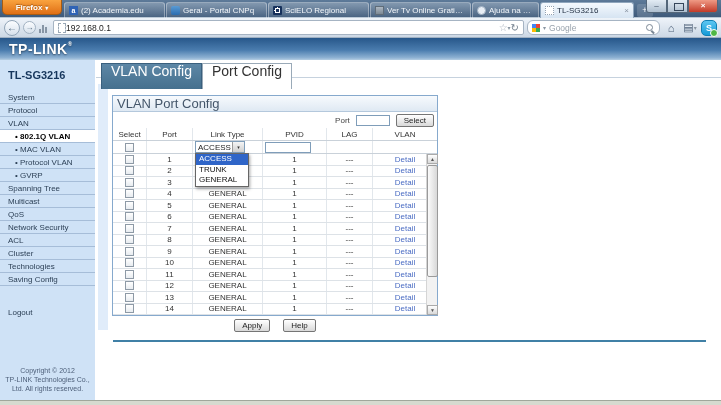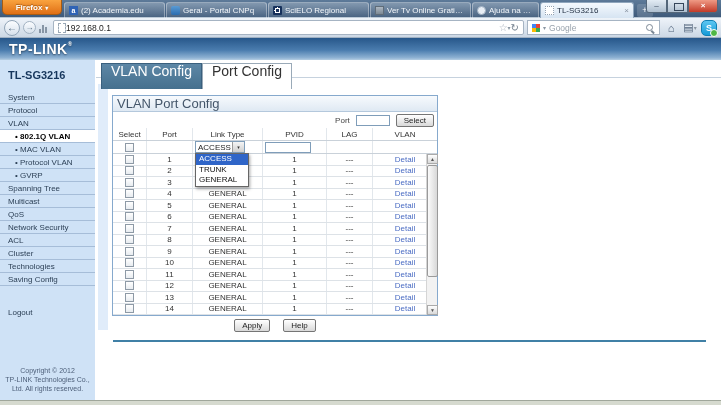--- a/index.html
+++ b/index.html
@@ -38,21 +38,21 @@
   .nav-fwd{width:13px;height:13px;border-radius:50%;background:linear-gradient(#fbfdff,#d7e1ec);border:1px solid #a2b2c2;display:flex;align-items:center;justify-content:center;color:#5c7288;font-size:8px;cursor:pointer;flex:none}
   .bars{width:11px;height:10px;display:flex;align-items:flex-end;gap:1px;flex:none}
   .bars i{display:block;width:2px;background:#8795a5}
   .bars i:nth-child(1){height:4px}.bars i:nth-child(2){height:8px}.bars i:nth-child(3){height:6px}
   .urlbar{flex:1;height:15px;background:#fff;border:1px solid #a6b4c3;border-radius:2px;display:flex;align-items:center;padding:0 4px;min-width:0}
   .page-ico{width:8px;height:10px;border:1px dashed #9aa8b6;background:#fff;flex:none}
   .url-input{flex:1;min-width:0;border:none;outline:none;background:transparent;font-family:"Liberation Sans",sans-serif;font-size:8.5px;color:#222;height:100%}
   .star{color:#a6b0bb;font-size:10px;flex:none;cursor:pointer}
   .sm-caret{color:#8a96a2;font-size:6px;flex:none;cursor:pointer}
   .reload{color:#74818e;font-size:10px;flex:none;cursor:pointer}
-  .searchbar{width:133px;height:15px;background:#fff;border:1px solid #a6b4c3;border-radius:0;display:flex;align-items:center;padding:0 4px;gap:3px;flex:none}
+  .searchbar{width:133px;height:15px;background:#fff;border:1px solid #a6b4c3;border-radius:6px;display:flex;align-items:center;padding:0 4px;gap:3px;flex:none}
   .g-ico{width:8px;height:8px;display:grid;grid-template-columns:4px 4px;grid-template-rows:4px 4px;flex:none}
   .g-ico i:nth-child(1){background:#4285f4}.g-ico i:nth-child(2){background:#ea4335}
   .g-ico i:nth-child(3){background:#fbbc05}.g-ico i:nth-child(4){background:#34a853}
   .search-input{flex:1;min-width:0;border:none;outline:none;background:transparent;font-family:"Liberation Sans",sans-serif;font-size:8.5px;color:#444;height:100%}
   .search-input::placeholder{color:#98a2ac}
   .mag{position:relative;width:10px;height:10px;flex:none;cursor:pointer}
   .mag::before{content:"";position:absolute;left:1px;top:1px;width:5px;height:5px;border:1.5px solid #7c8996;border-radius:50%}
   .mag::after{content:"";position:absolute;left:7px;top:7px;width:3.5px;height:1.5px;background:#7c8996;transform:rotate(45deg);transform-origin:0 0}
   .nav-sq{height:16px;min-width:16px;display:flex;align-items:center;justify-content:center;color:#4f627a;font-size:11px;cursor:pointer;flex:none}
   .skype{width:16px;height:16px;border-radius:5px;background:linear-gradient(#5cc6f2,#169bd7);border:1px solid #0e7fb4;color:#fff;font-weight:bold;font-size:9px;display:flex;align-items:center;justify-content:center;position:relative;flex:none;cursor:pointer}

